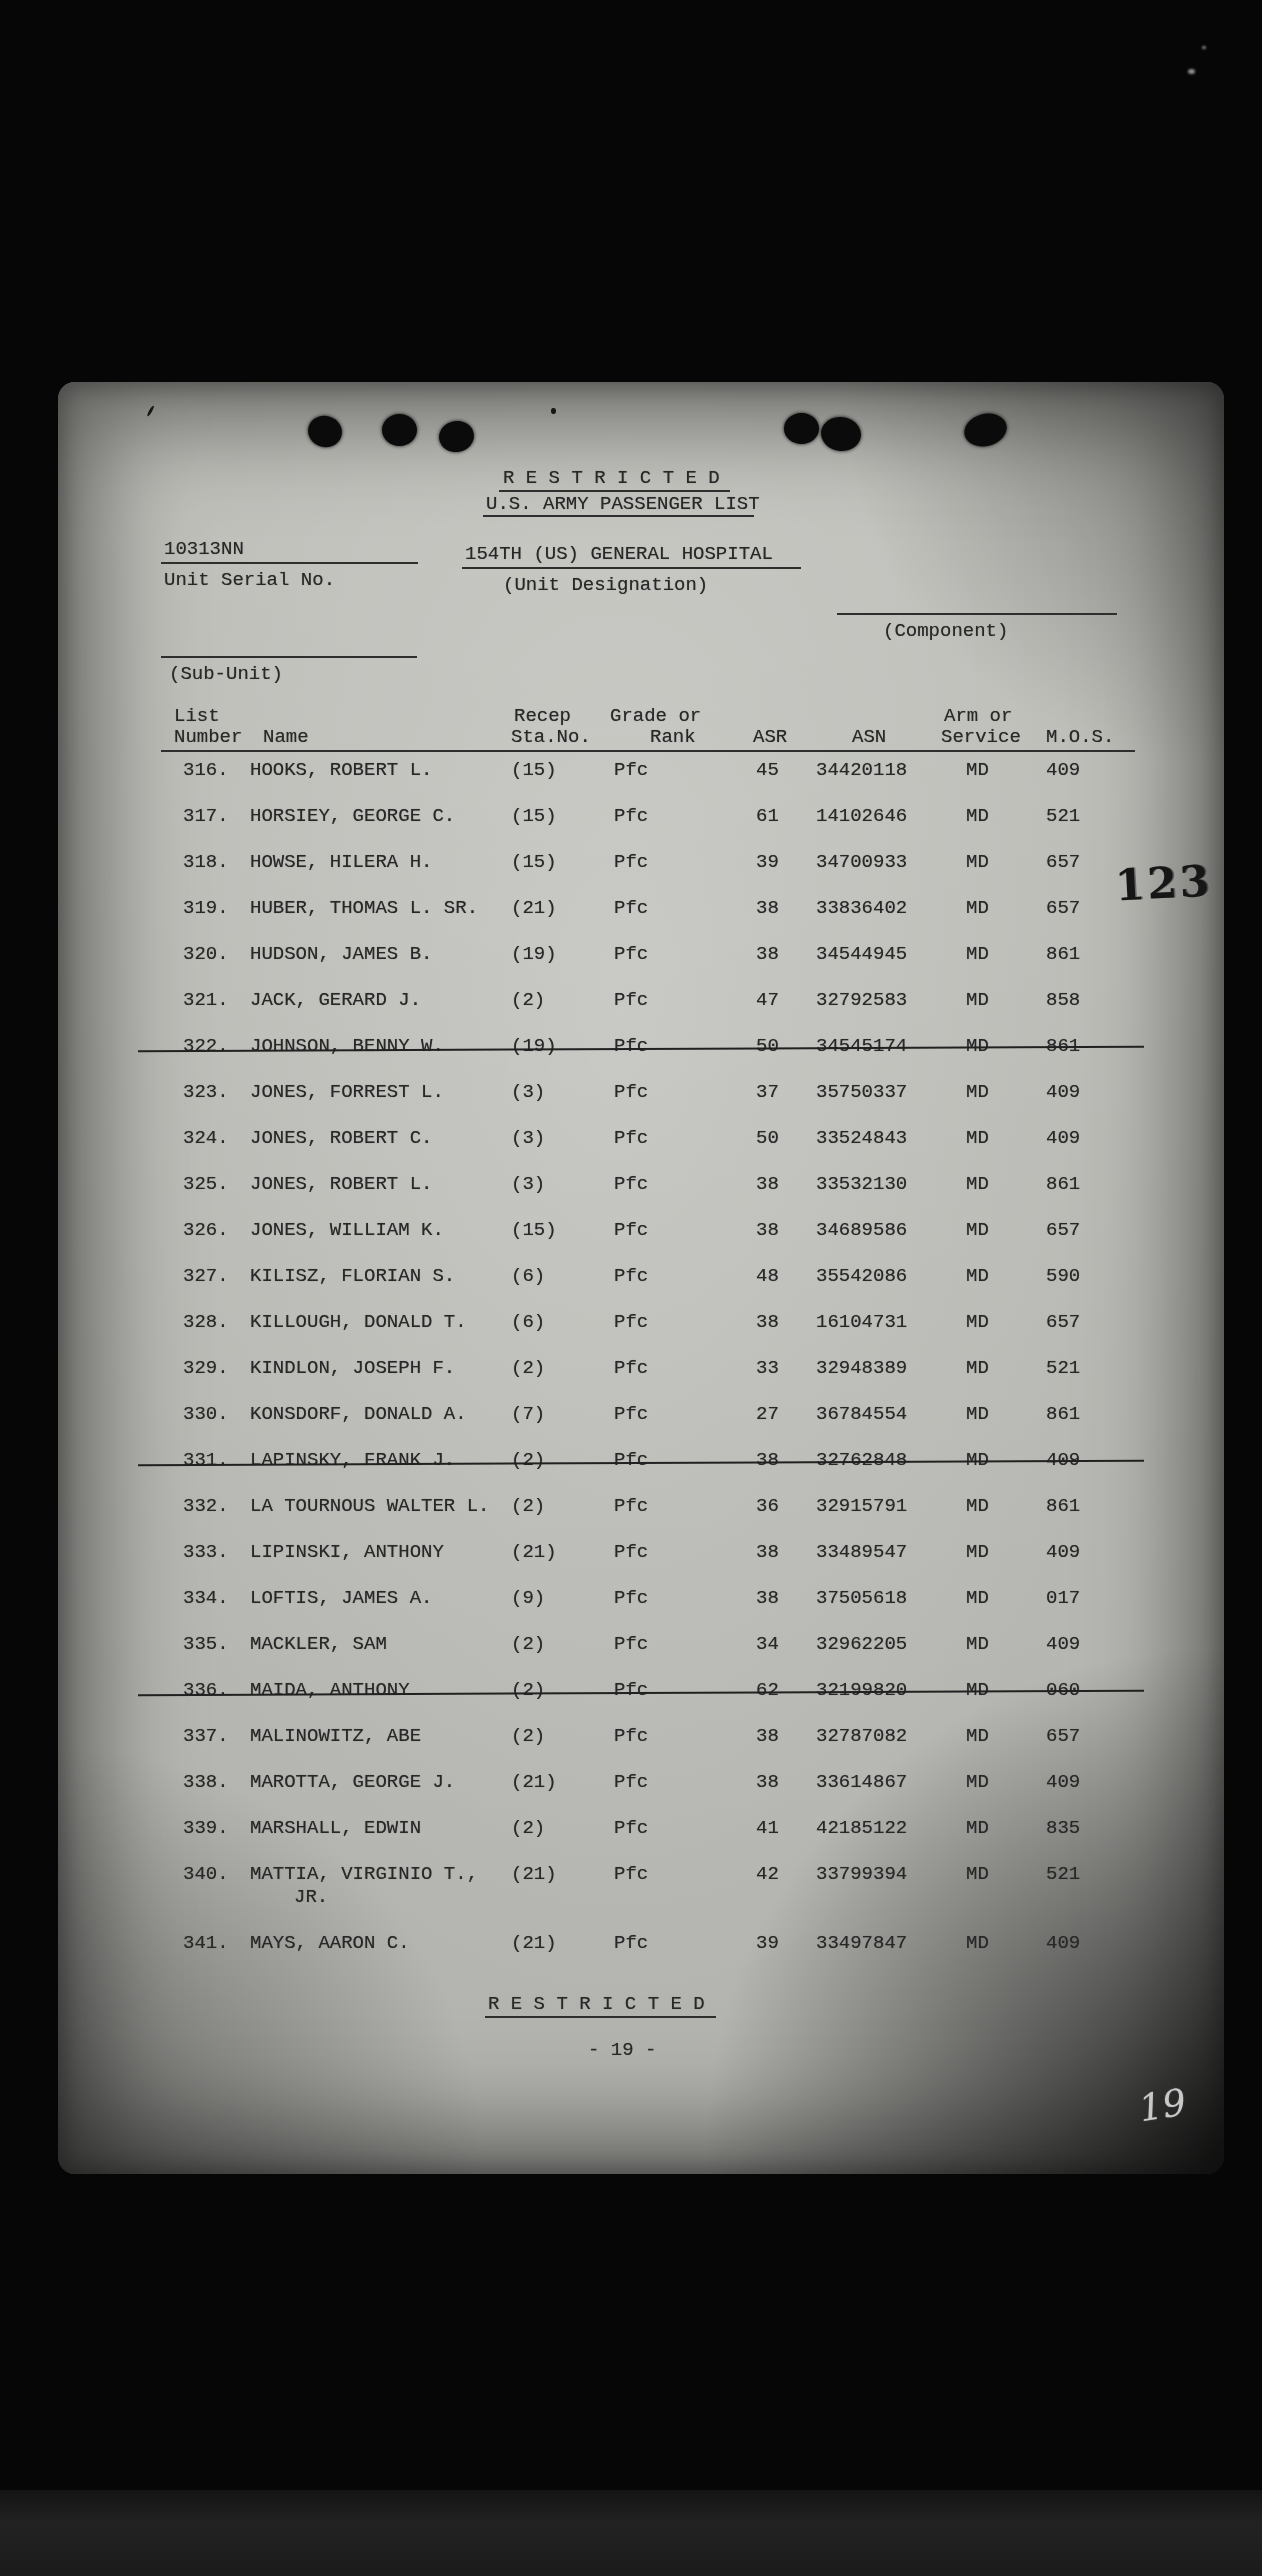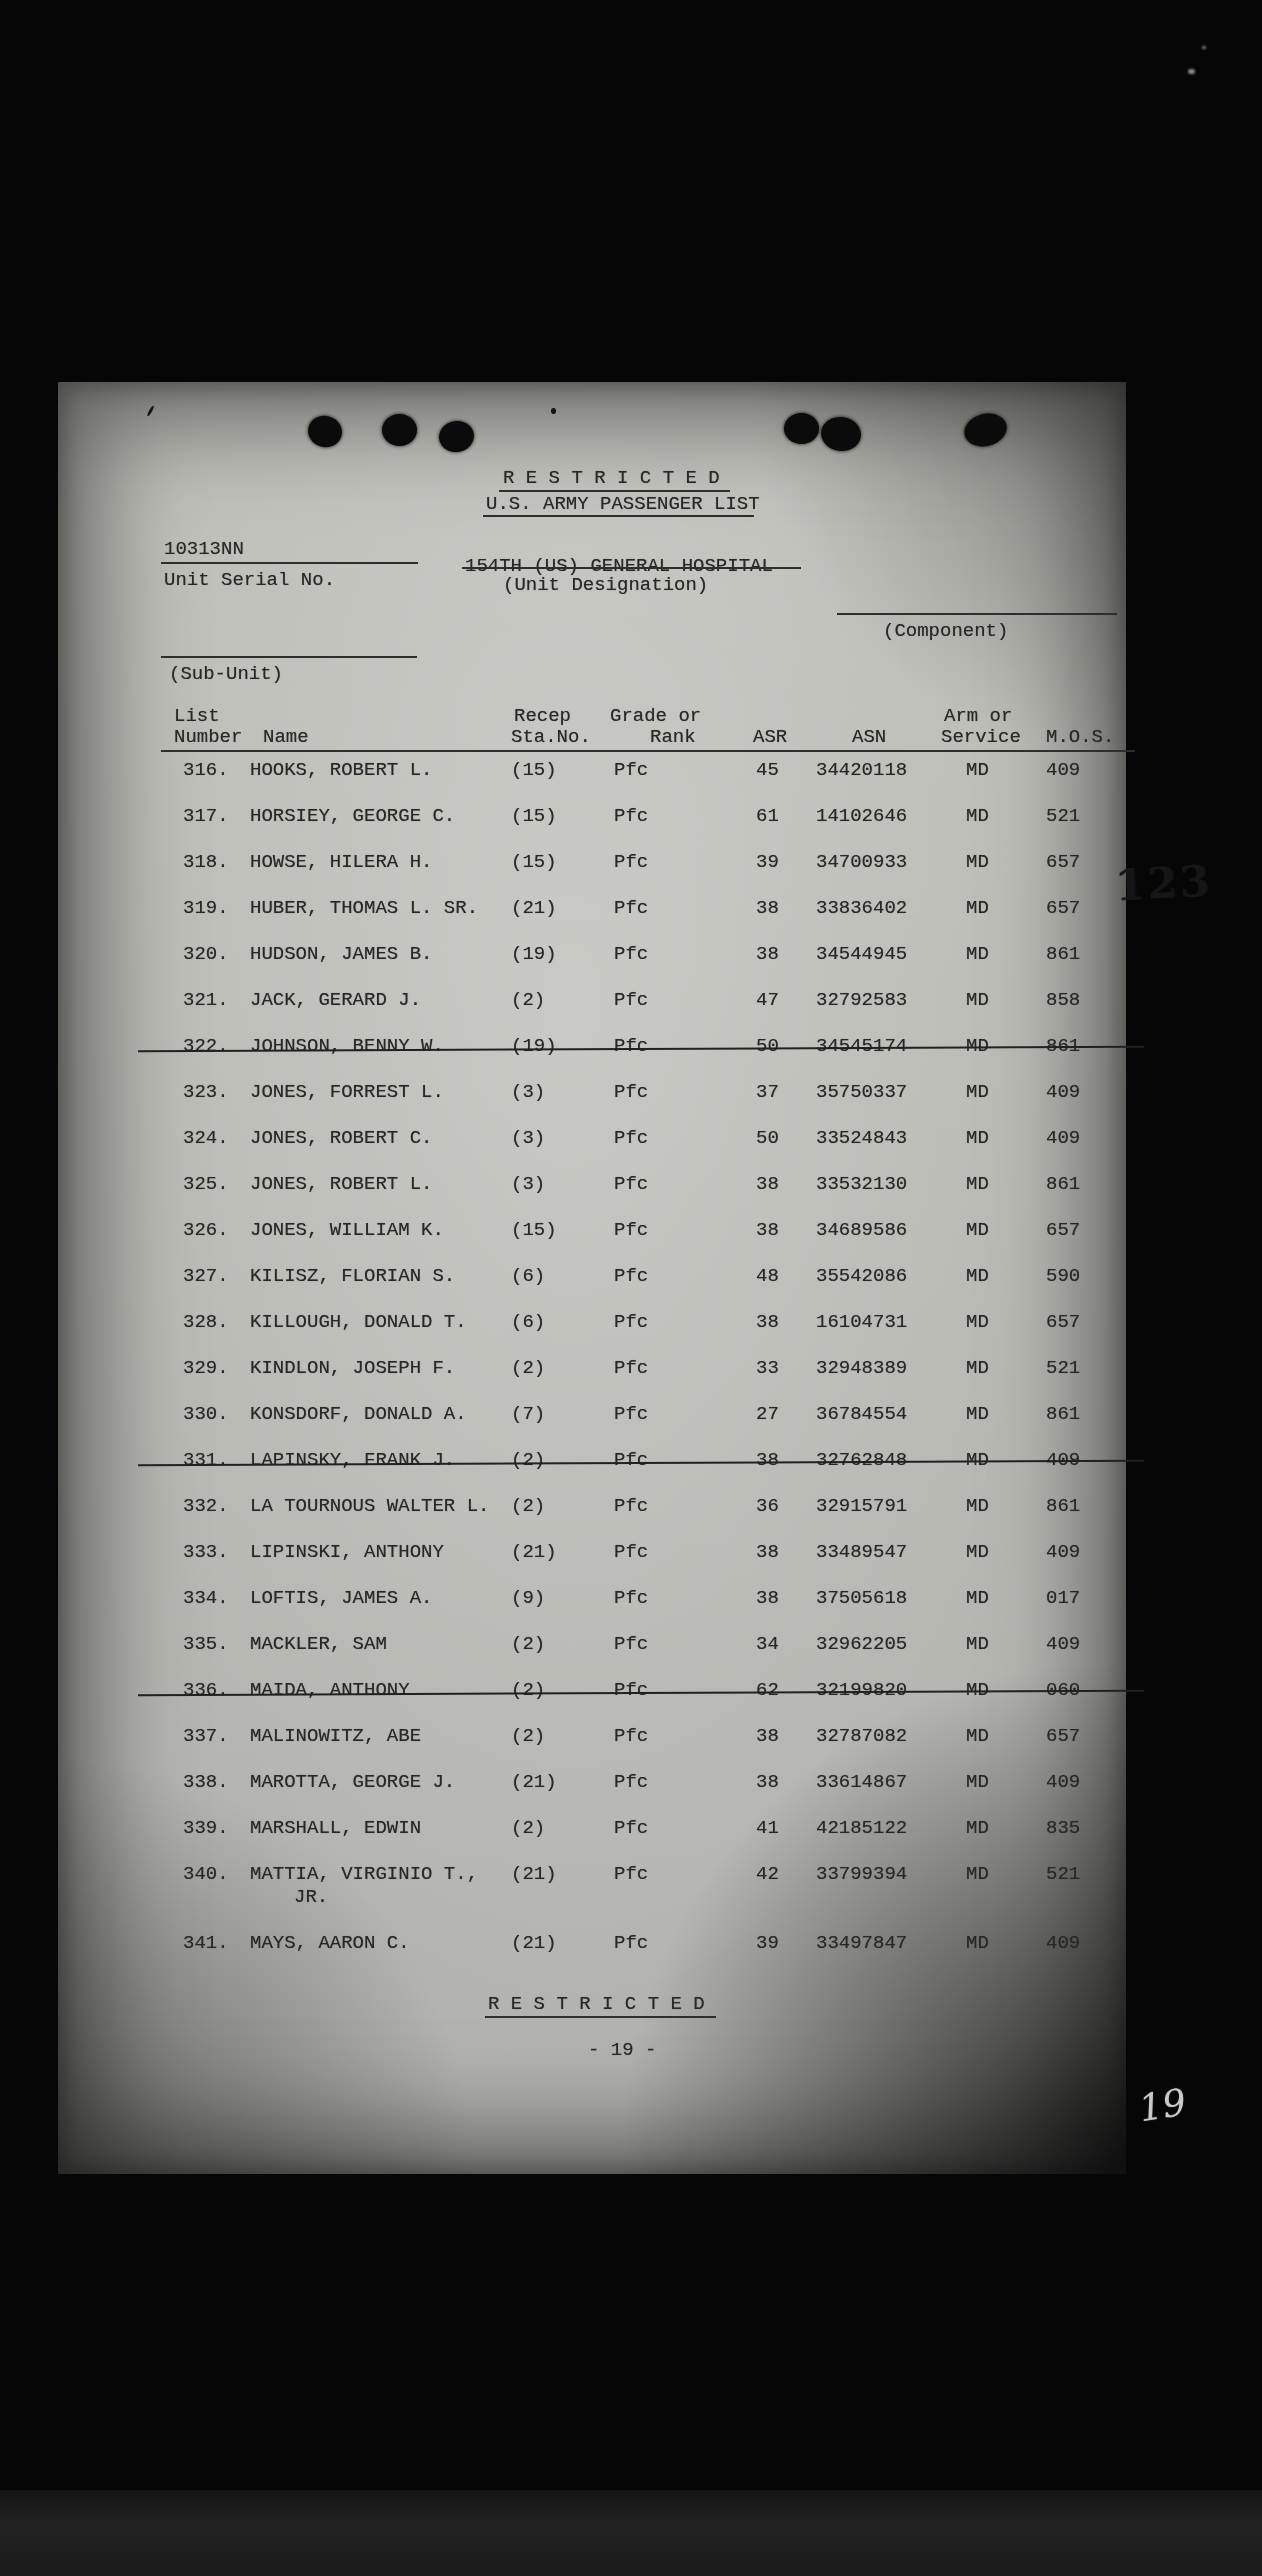--- a/index.html
+++ b/index.html
@@ -2,21 +2,21 @@
 <html style="font-size:12.3px"><head>
 <meta charset="utf-8">
 <style>
   html,body{margin:0;padding:0;background:#000;}
   .film{position:relative;width:1263px;height:2576px;background:#060606;overflow:hidden;
         font-family:"Liberation Mono", monospace;}
   .bottom-band{position:absolute;left:0;top:2490px;width:1263px;height:86px;
         background:linear-gradient(#141414,#222 40%,#1b1b1b);}
   .film-speck{position:absolute;background:#8f8f8f;border-radius:50%;filter:blur(0.8px);}
 
-  .paper{position:absolute;left:58px;top:382px;width:1068px;height:1792px;border-radius:2px;
+  .paper{position:absolute;left:58px;top:382px;width:1166px;height:1792px;border-radius:17px;
         background:
           radial-gradient(ellipse at 48% 35%, rgba(255,255,255,0.20), rgba(255,255,255,0) 62%),
           radial-gradient(circle at 99% 99%, rgba(0,0,0,0.80), rgba(0,0,0,0) 24%),
           radial-gradient(circle at 0% 100%, rgba(0,0,0,0.45), rgba(0,0,0,0) 20%),
           radial-gradient(circle at 100% 0%, rgba(0,0,0,0.35), rgba(0,0,0,0) 18%),
           linear-gradient(#c0c0bb, #b2b2ae);
         box-shadow: inset 0 0 100px 35px rgba(0,0,0,0.50), inset 0 0 21.6px 6.2px rgba(0,0,0,0.28);}
 
   .t{position:absolute;font:19px/1.15 "Liberation Mono", monospace;color:#282828;white-space:pre;
      text-shadow:0 0 0.8px rgba(40,40,40,0.55);}
@@ -65,21 +65,21 @@
 
     <div class="t" style="left:445px;top:86px;">R E S T R I C T E D</div>
     <div class="hline" style="left:441px;top:108px;width:231px;"></div>
     <div class="t" style="left:428px;top:112px;">U.S. ARMY PASSENGER LIST</div>
     <div class="hline" style="left:425px;top:133px;width:271px;"></div>
 
     <div class="t" style="left:106px;top:157px;">10313NN</div>
     <div class="hline" style="left:103px;top:180px;width:257px;"></div>
     <div class="t" style="left:106px;top:188px;">Unit Serial No.</div>
 
-    <div class="t" style="left:407px;top:162px;margin-top:12px;">154TH (US) GENERAL HOSPITAL</div>
+    <div class="t" style="left:407px;top:162px;">154TH (US) GENERAL HOSPITAL</div>
     <div class="hline" style="left:404px;top:185px;width:339px;"></div>
     <div class="t" style="left:445px;top:193px;">(Unit Designation)</div>
 
     <div class="hline" style="left:779px;top:231px;width:280px;"></div>
     <div class="t" style="left:825px;top:239px;">(Component)</div>
 
     <div class="hline" style="left:103px;top:274px;width:256px;"></div>
     <div class="t" style="left:111px;top:282px;">(Sub-Unit)</div>
 
     <div class="t" style="left:116px;top:324px;">List</div>

